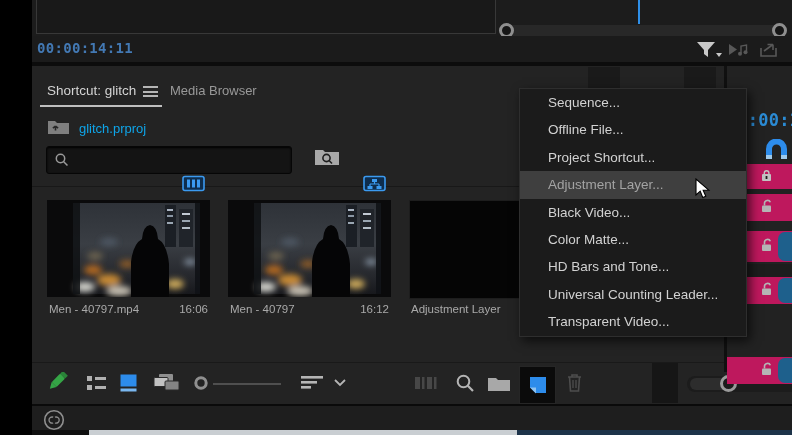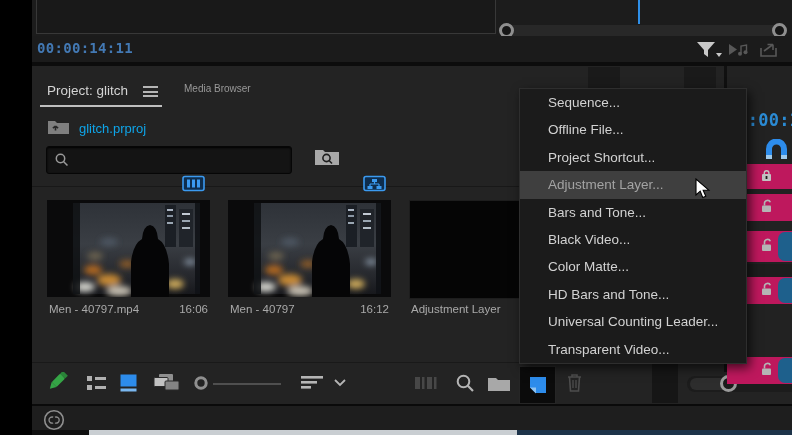--- a/index.html
+++ b/index.html
@@ -18,21 +18,21 @@
   .timecode-row{left:0;top:36px;width:792px;height:26px;background:#1b1b1b;}
   .tc-left{left:5px;top:4px;font-size:14px;font-weight:600;color:#4379b4;letter-spacing:.3px;}
   .divider-h{left:0;top:62px;width:792px;height:4px;background:#0c0c0c;}
 
   
   .tabbar-notch{top:67px;width:32px;height:24px;background:#1a1a1a;}
   .tab-project{left:15px;top:83px;font-size:13.5px;color:#d4d4d4;}
   .tab-underline{left:8px;top:105px;width:122px;height:2px;background:#bfbfbf;}
   .hamburger{left:111px;top:86px;width:15px;height:11px;}
   .hamburger div{height:2px;background:#b5b5b5;margin-bottom:2.5px;}
-  .tab-media{left:152px;top:83px;font-size:10px;color:#999;}
+  .tab-media{left:138px;top:83px;font-size:13px;color:#999;}
   .timeline-tab{left:703px;top:81px;font-size:13.5px;color:#c6c6c6;}
   .breadcrumb-text{left:47px;top:121px;font-size:13px;color:#0ea5e9;}
   .search-input{left:14px;top:146px;width:244px;height:26px;background:#141414;
                 border:1px solid #060606;border-radius:3px;box-shadow:inset 0 1px 2px #000;}
   .bin-divider{left:0;top:186px;width:692px;height:1px;background:#181818;}
 
   
   .card{top:197px;width:163px;}
   .card-img{position:absolute;left:0;top:3px;width:163px;height:97px;background:#0a0a0b;}
   .card-label{position:absolute;left:2px;top:106px;width:159px;font-size:11.5px;color:#a9a9a9;}
@@ -147,21 +147,21 @@
     <svg class="abs" style="left:727px;top:6px" width="21" height="16">
       <path d="M2,6 V14 H17 V6" fill="none" stroke="#585858" stroke-width="1.6"></path>
       <path d="M5,9 L14,2.5 M14,2.5 h-5.5 M14,2.5 v5.5" stroke="#585858" stroke-width="1.6" fill="none"></path>
     </svg>
   </div>
   <div class="abs divider-h"></div>
 
   <div class="abs tabbar-notch" style="left:556px"></div>
   <div class="abs tabbar-notch" style="left:652px"></div>
 
-  <div class="abs tab-project">Project: glitch</div>
+  <div class="abs tab-project">Shortcut: glitch</div>
   <div class="abs hamburger">
       <div></div>
       <div></div>
       <div></div>
     </div>
   <div class="abs tab-underline"></div>
   <div class="abs tab-media">Media Browser</div>
   <div class="abs timeline-tab">Men - 40797</div>
 
   <svg class="abs" style="left:15px;top:118px" width="23" height="17">
@@ -357,21 +357,20 @@
         </svg>
     </span>
     <span class="track-label targeted">A3</span>
   </div>
 
   <div class="abs context-menu">
     <div class="menu-item">Sequence...</div>
     <div class="menu-item">Offline File...</div>
     <div class="menu-item">Project Shortcut...</div>
     <div class="menu-item highlight">Adjustment Layer...</div>
-    <div class="menu-item">Bars and Tone...</div>
     <div class="menu-item">Black Video...</div>
     <div class="menu-item">Color Matte...</div>
     <div class="menu-item">HD Bars and Tone...</div>
     <div class="menu-item">Universal Counting Leader...</div>
     <div class="menu-item">Transparent Video...</div>
   </div>
 
   <svg class="abs cursor" width="16" height="22">
     <path d="M1,1 L1,17 L5.2,13.2 L7.8,19.6 L10.8,18.3 L8.2,12.2 L13.8,12.2 Z" fill="#fff" stroke="#000" stroke-width="1.1"></path>
   </svg>

